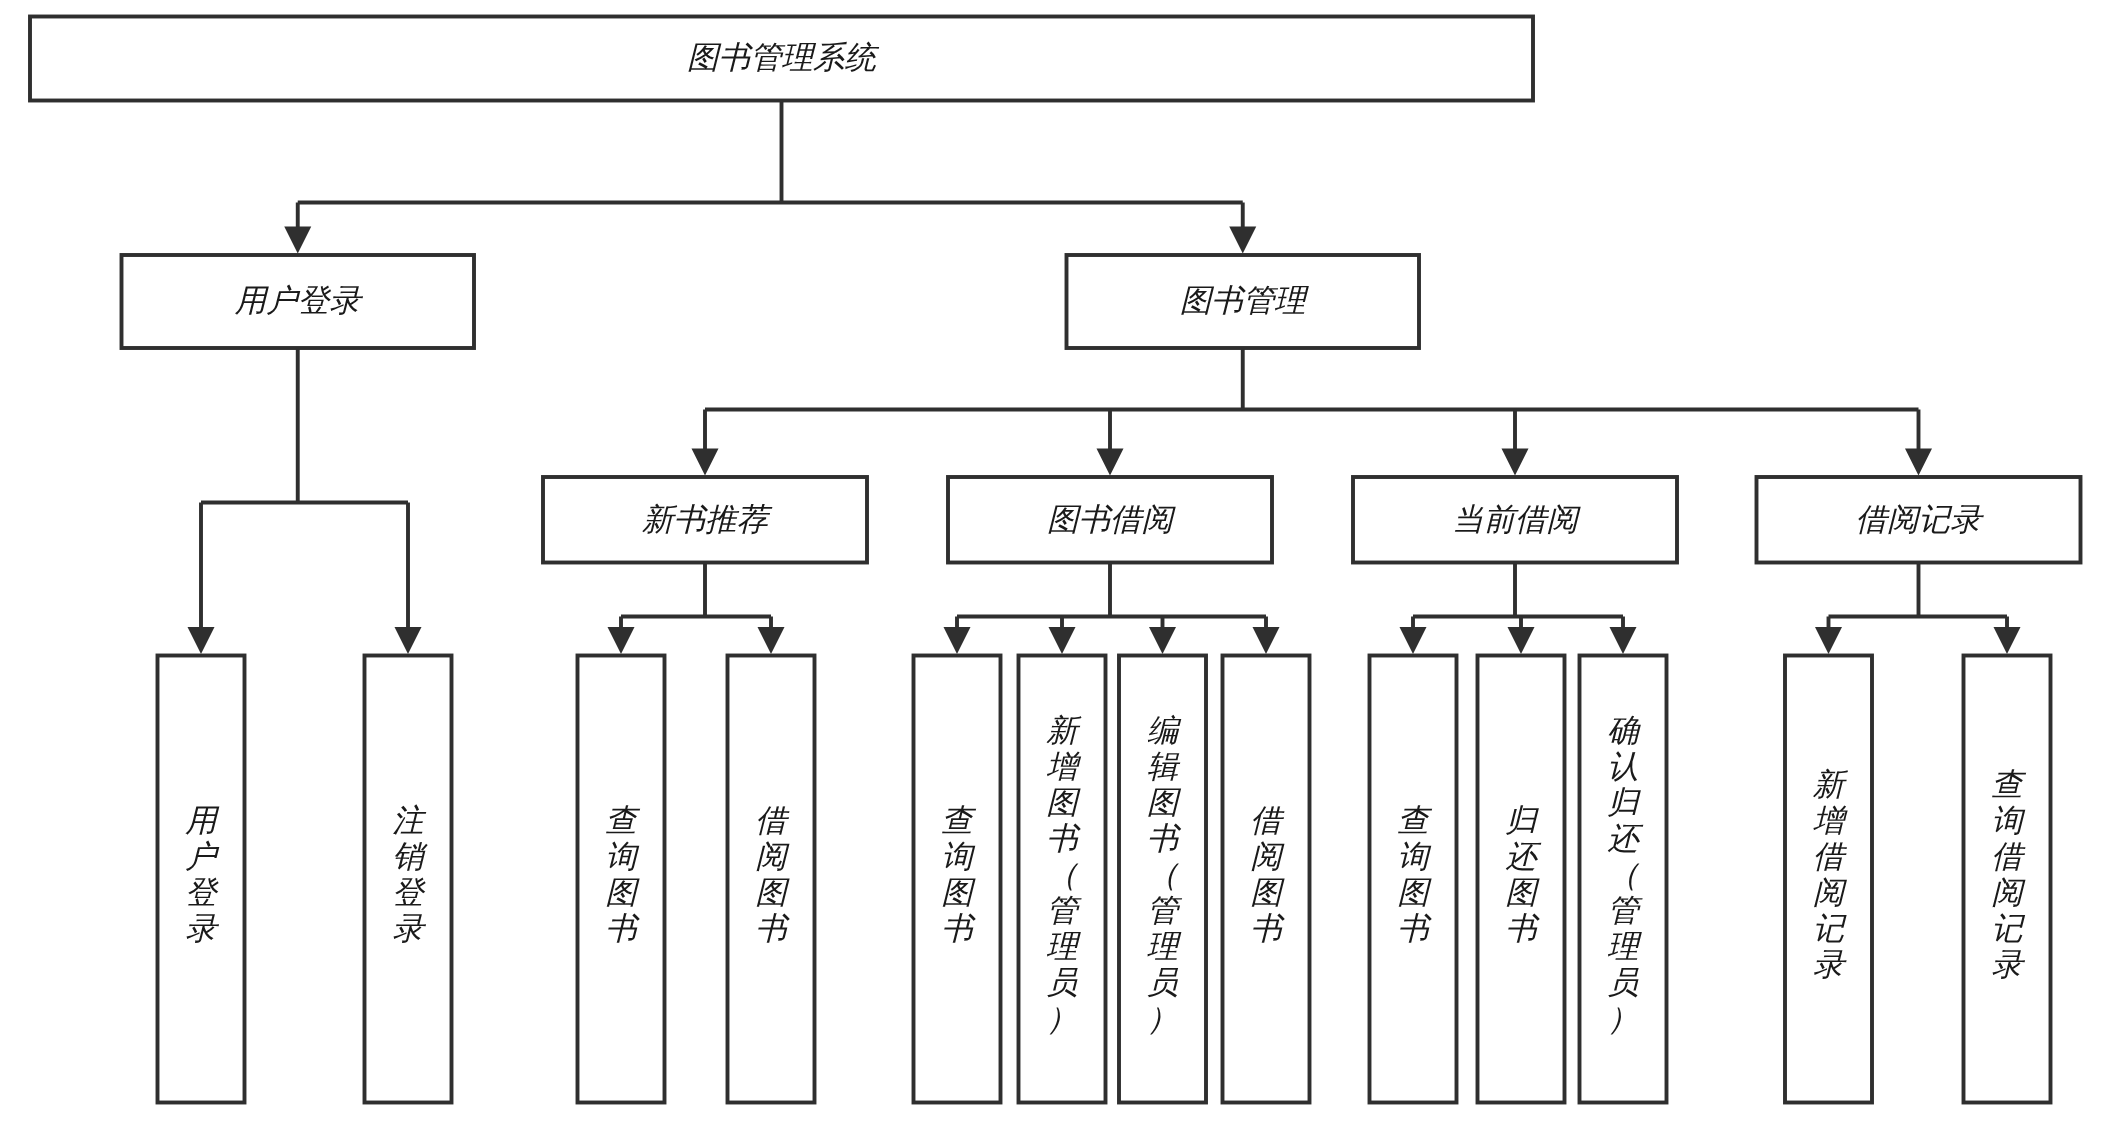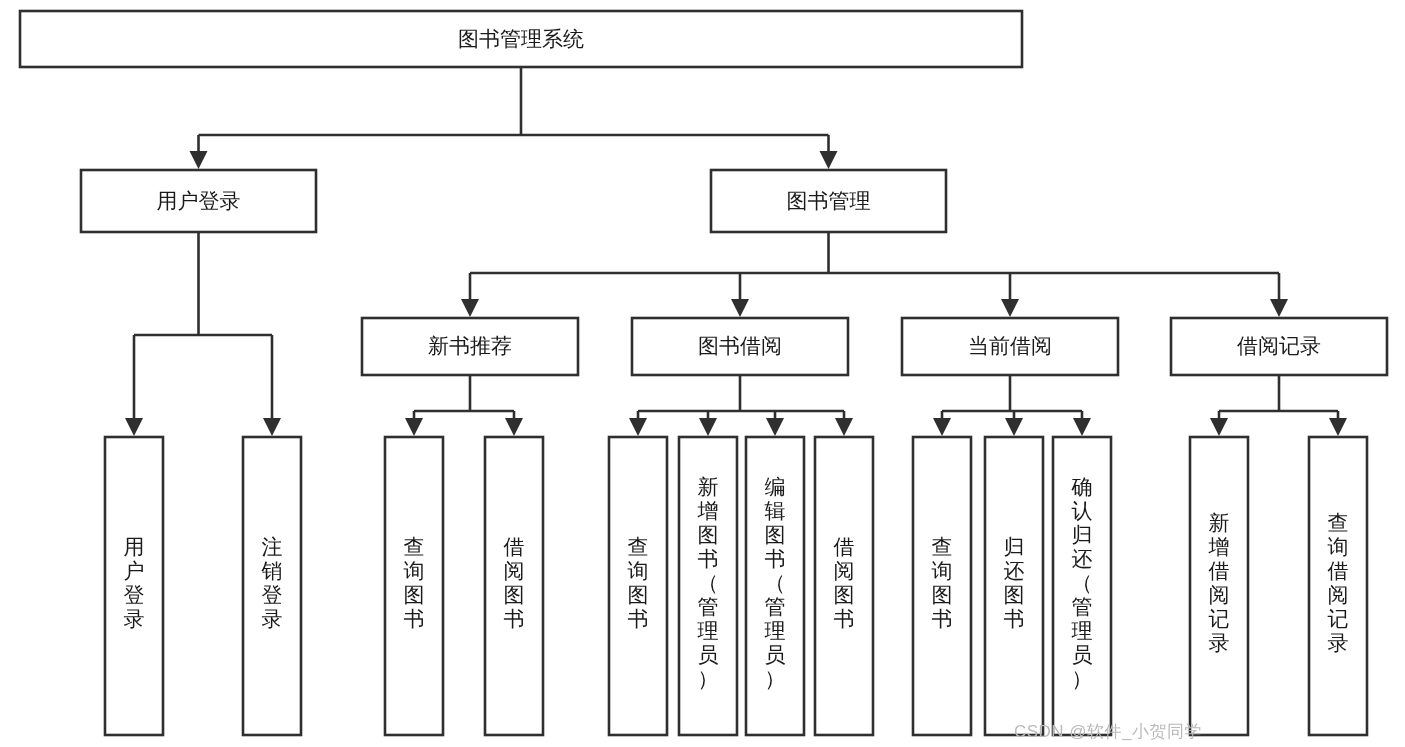--- a/index.html
+++ b/index.html
@@ -12,20 +12,21 @@
     width: 1405px;
     height: 747px;
     font-family: "Liberation Sans", "DejaVu Sans", sans-serif;
     overflow: hidden;
     position: relative;
   }
   #diagram-root {
     position: relative;
     width: 1208px;
     height: 747px;
+    font-style: italic;
   }
   svg#tree-svg {
     position: absolute;
     left: 0;
     top: 0;
     width: 1405px;
     height: 747px;
     display: block;
   }
   .node-box {
@@ -203,14 +204,13 @@
         <g>
           <rect x="1190" y="437" width="58" height="298" class="node-box"></rect>
           <text x="1219" y="530" class="node-label-v"><tspan x="1219" dy="0">新</tspan><tspan x="1219" dy="24">增</tspan><tspan x="1219" dy="24">借</tspan><tspan x="1219" dy="24">阅</tspan><tspan x="1219" dy="24">记</tspan><tspan x="1219" dy="24">录</tspan></text>
         </g>
         <g>
           <rect x="1309" y="437" width="58" height="298" class="node-box"></rect>
           <text x="1338" y="530" class="node-label-v"><tspan x="1338" dy="0">查</tspan><tspan x="1338" dy="24">询</tspan><tspan x="1338" dy="24">借</tspan><tspan x="1338" dy="24">阅</tspan><tspan x="1338" dy="24">记</tspan><tspan x="1338" dy="24">录</tspan></text>
         </g>
       </g>
   </svg>
-  <div class="watermark">CSDN @软件_小贺同学</div>
 </div>
 
 </body></html>

